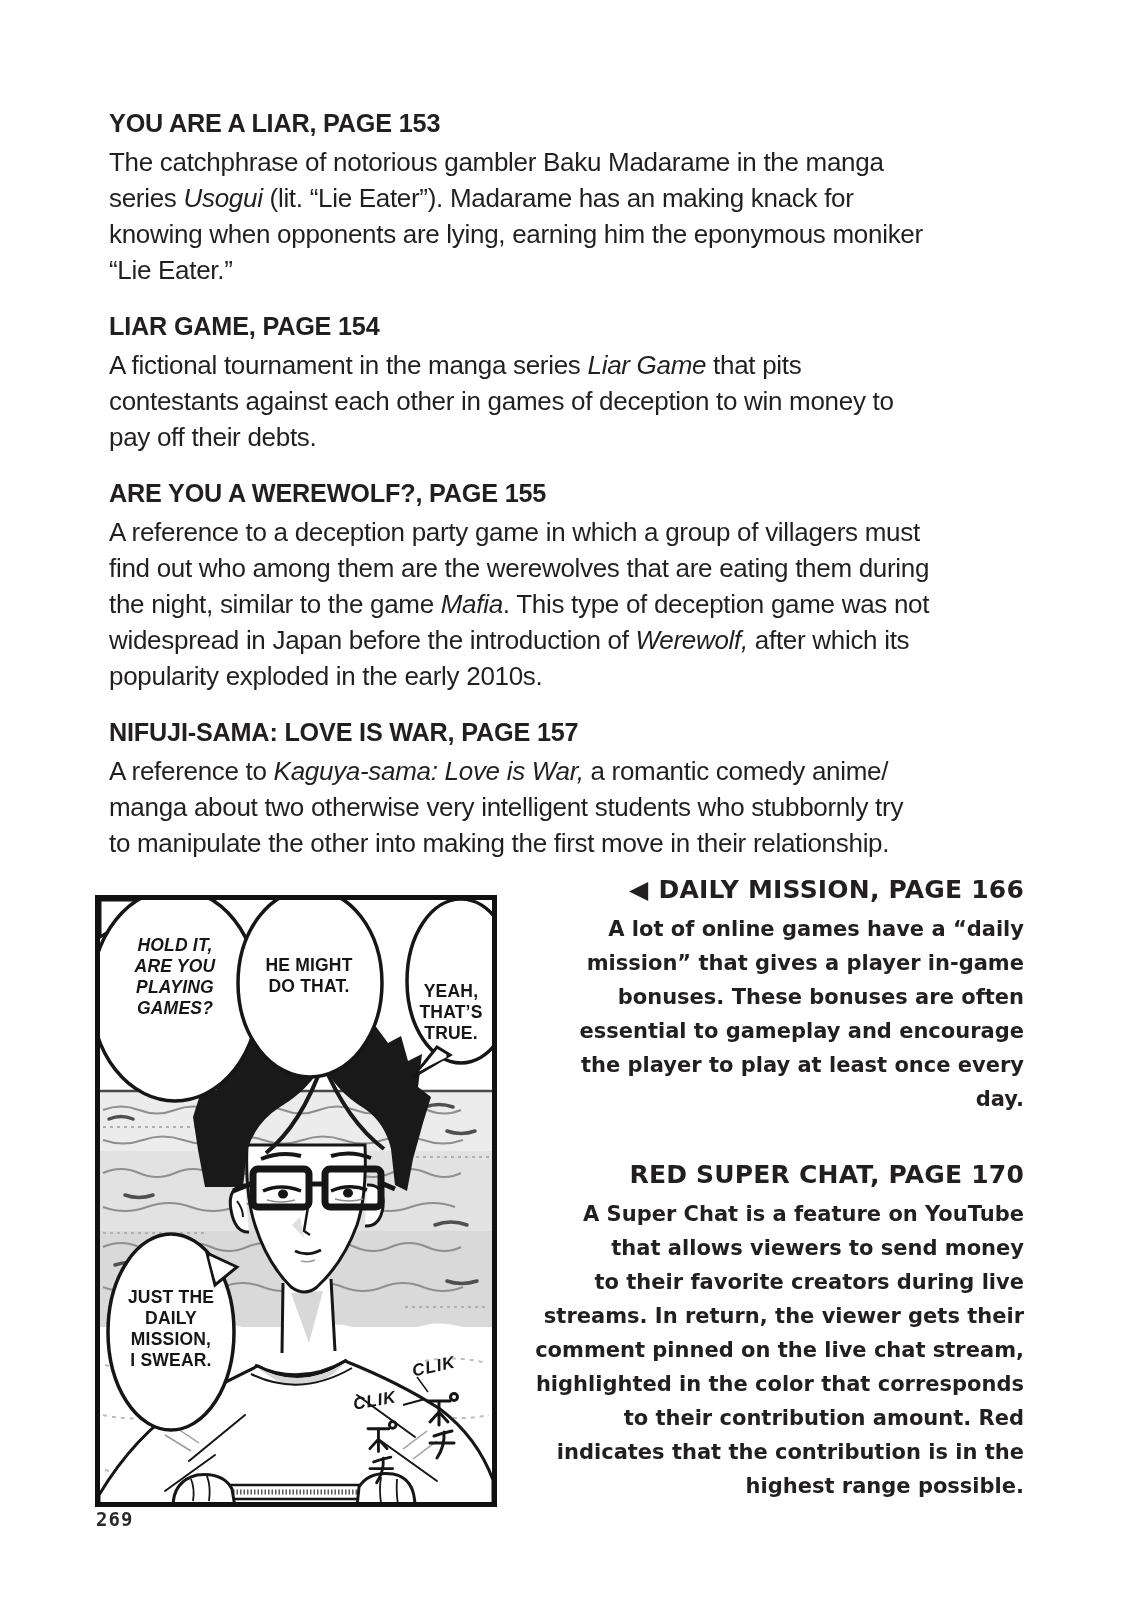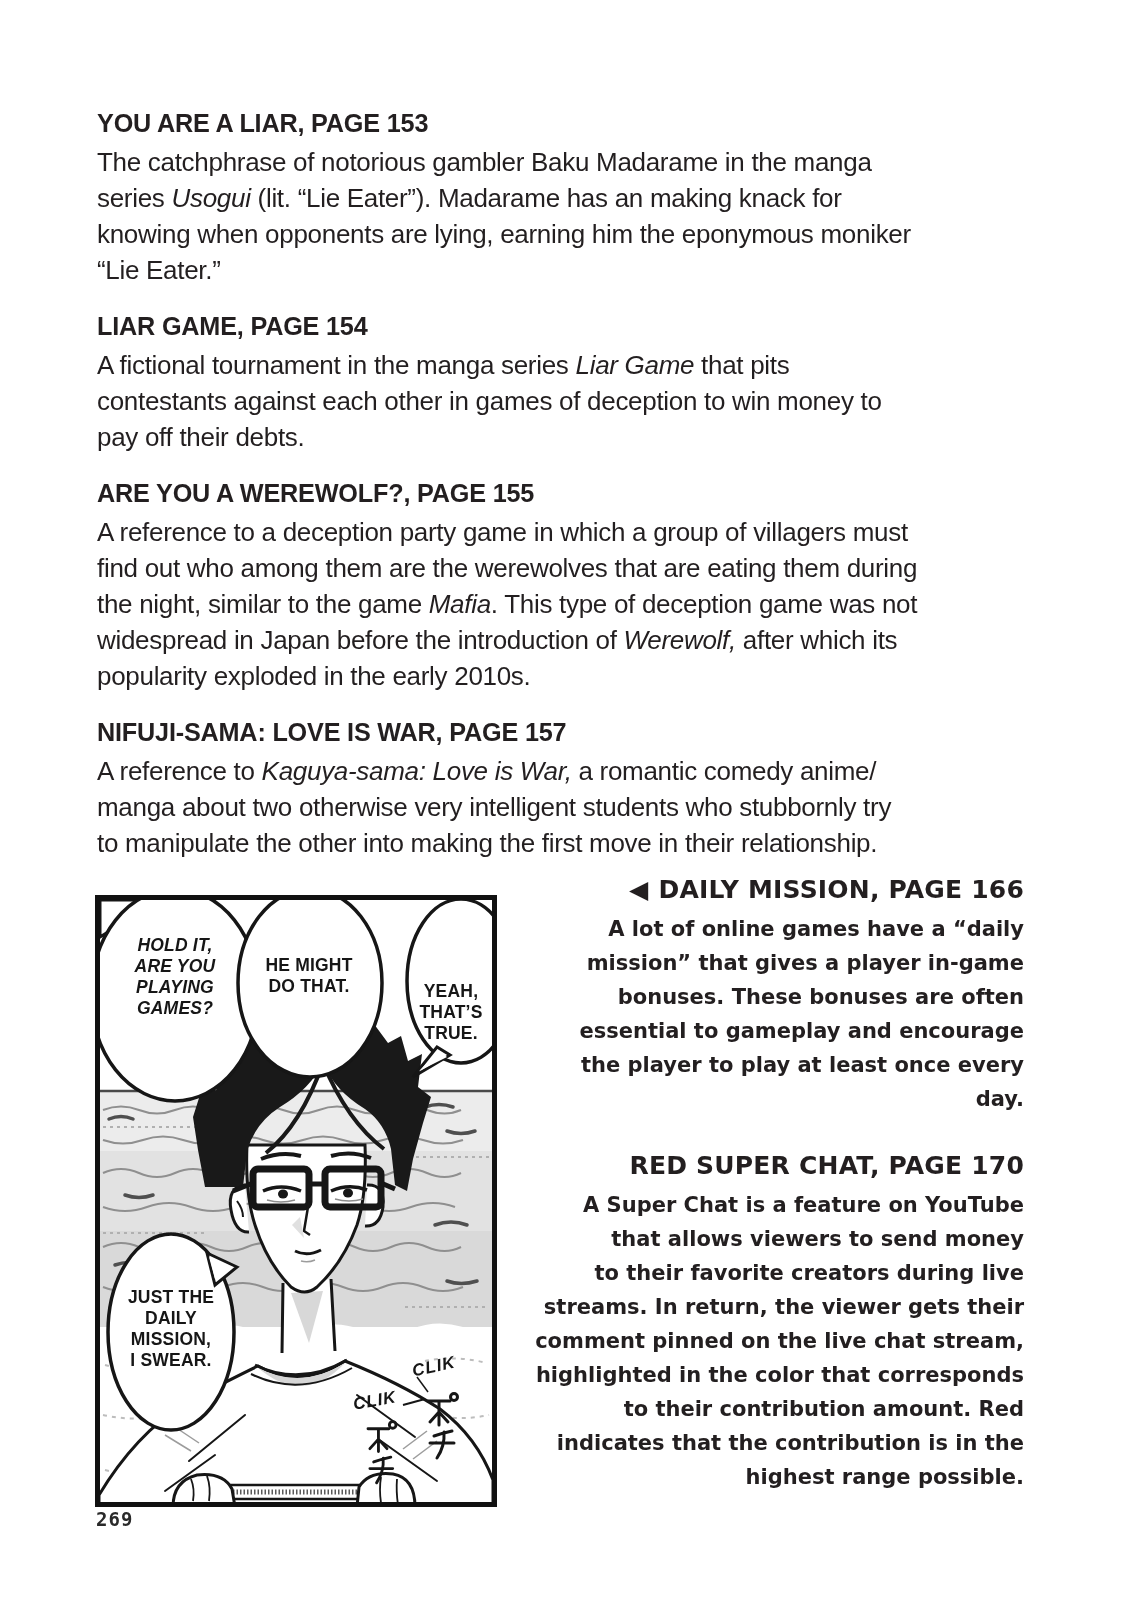--- a/index.html
+++ b/index.html
@@ -3,30 +3,30 @@
 <meta charset="utf-8">
 <style>
   html,body{margin:0;padding:0;}
   body{
     width:1123px;height:1600px;position:relative;background:#ffffff;
     font-family:"Liberation Sans",sans-serif;color:#231f20;overflow:hidden;
   }
   .it{font-style:italic;}
   
   .top-col{position:absolute;left:97px;top:108px;width:930px;}
-  .top-col section{margin:0 0 23px 0;}
+  .top-col section{margin:0 0 23px 12px;}
   .top-col h2{
     margin:0 0 5px 0;font-weight:bold;font-size:26px;line-height:31px;
     letter-spacing:-0.2px;transform:scaleX(0.97);transform-origin:0 50%;
   }
   .top-col .ln{font-size:26px;line-height:36px;letter-spacing:-0.3px;}
   
   .right-col{position:absolute;left:508px;top:874px;width:516px;text-align:right;}
   .right-col section{margin:0;}
-  .right-col section + section{margin-top:34px;}
+  .right-col section + section{margin-top:43px;}
   .right-col h2{
     margin:0 0 6px 0;font-family:"DejaVu Sans","Liberation Sans",sans-serif;
     font-weight:bold;font-size:25px;line-height:32px;letter-spacing:0.2px;
   }
   .right-col h2 .marker{margin-right:10px;}
   .right-col .ln{
     font-family:"DejaVu Sans","Liberation Sans",sans-serif;
     font-size:21px;line-height:34px;font-weight:bold;
   }
   

